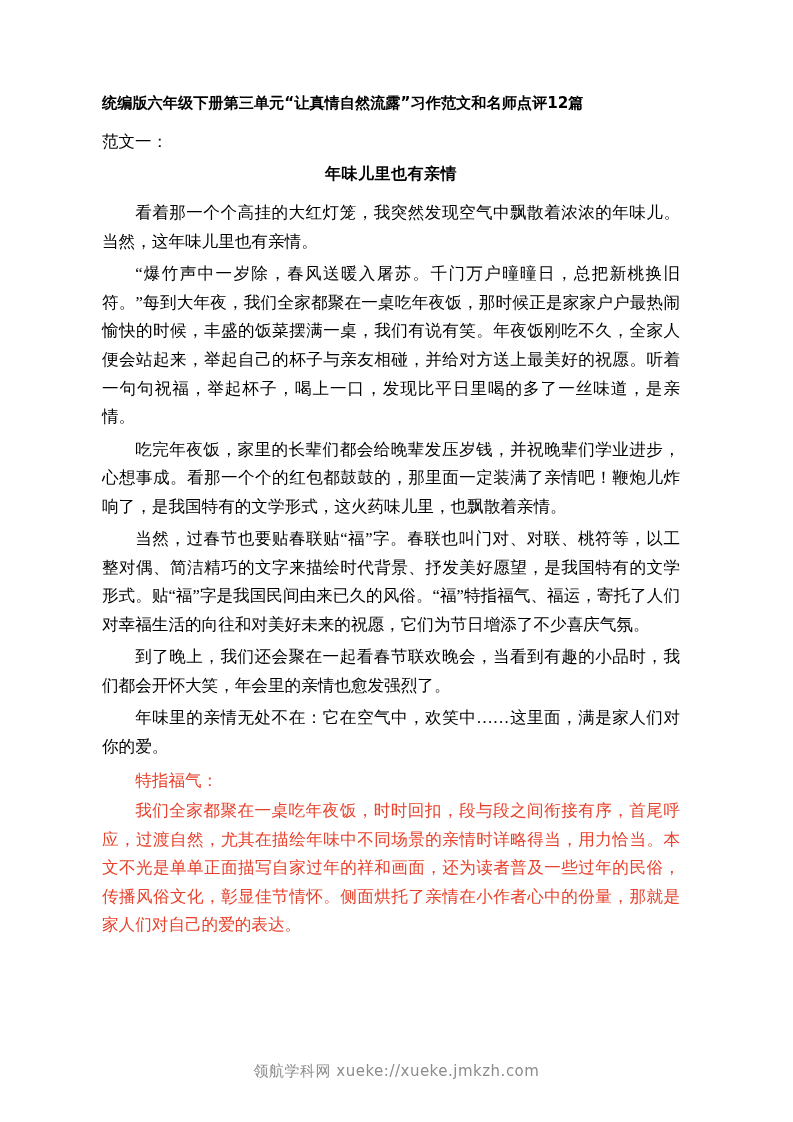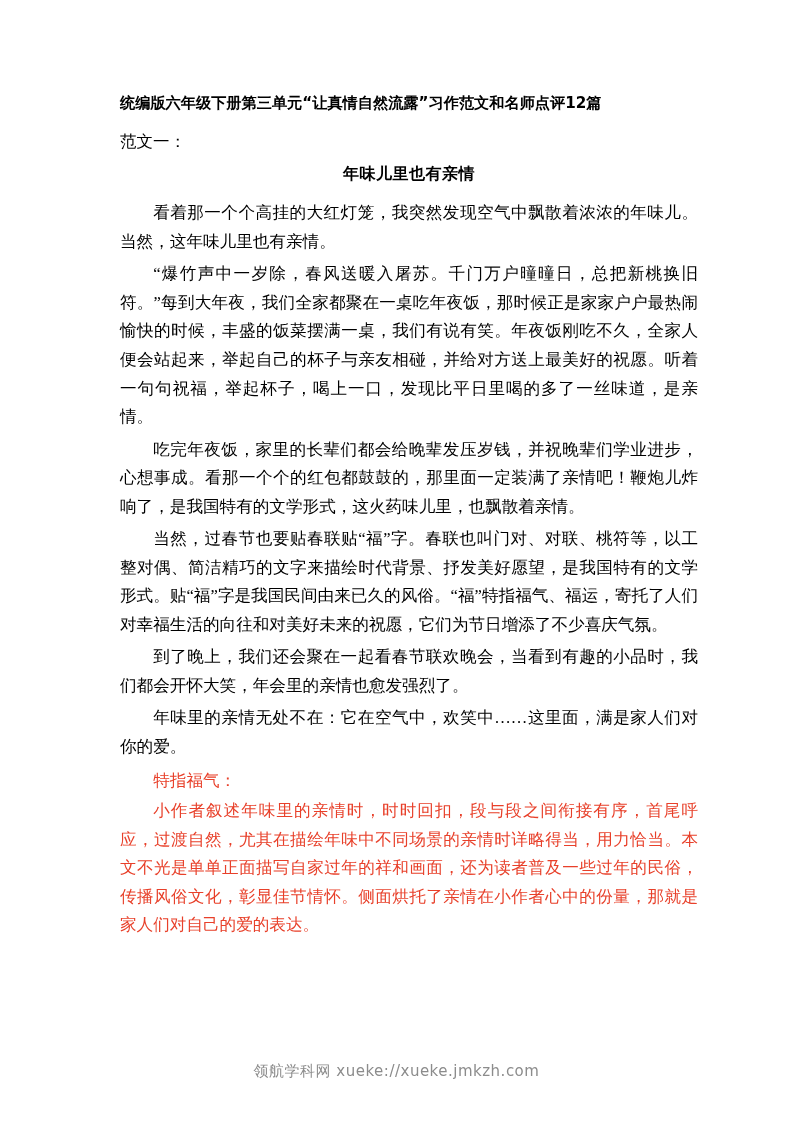--- a/index.html
+++ b/index.html
@@ -19,21 +19,21 @@
     position: absolute;
     left: 0;
     top: 0;
     width: 793px;
     height: 1122px;
     box-sizing: border-box;
     padding: 0;
   }
   .content {
     position: absolute;
-    left: 120px;
+    left: 102px;
     top: 92px;
     width: 578px;
   }
   .doc-title {
     font-family: "DejaVu Sans", sans-serif;
     font-weight: bold;
     font-size: 15.2px;
     line-height: 1.5;
     letter-spacing: 0px;
     color: #000;
@@ -107,18 +107,18 @@
     <div class="essay-title">年味儿里也有亲情</div>
 
     <p class="body-par">看着那一个个高挂的大红灯笼，我突然发现空气中飘散着浓浓的年味儿。当然，这年味儿里也有亲情。</p>
     <p class="body-par">“爆竹声中一岁除，春风送暖入屠苏。千门万户曈曈日，总把新桃换旧符。”每到大年夜，我们全家都聚在一桌吃年夜饭，那时候正是家家户户最热闹愉快的时候，丰盛的饭菜摆满一桌，我们有说有笑。年夜饭刚吃不久，全家人便会站起来，举起自己的杯子与亲友相碰，并给对方送上最美好的祝愿。听着一句句祝福，举起杯子，喝上一口，发现比平日里喝的多了一丝味道，是亲情。</p>
     <p class="body-par">吃完年夜饭，家里的长辈们都会给晚辈发压岁钱，并祝晚辈们学业进步，心想事成。看那一个个的红包都鼓鼓的，那里面一定装满了亲情吧！鞭炮儿炸响了，是我国特有的文学形式，这火药味儿里，也飘散着亲情。</p>
     <p class="body-par">当然，过春节也要贴春联贴“福”字。春联也叫门对、对联、桃符等，以工整对偶、简洁精巧的文字来描绘时代背景、抒发美好愿望，是我国特有的文学形式。贴“福”字是我国民间由来已久的风俗。“福”特指福气、福运，寄托了人们对幸福生活的向往和对美好未来的祝愿，它们为节日增添了不少喜庆气氛。</p>
     <p class="body-par">到了晚上，我们还会聚在一起看春节联欢晚会，当看到有趣的小品时，我们都会开怀大笑，年会里的亲情也愈发强烈了。</p>
     <p class="body-par">年味里的亲情无处不在：它在空气中，欢笑中……这里面，满是家人们对你的爱。</p>
 
     <div class="comment-label">特指福气：</div>
-    <p class="comment-par">小作者叙述年味里的亲情时，时时回扣，段与段之间衔接有序，首尾呼应，过渡自然，尤其在描绘年味中不同场景的亲情时详略得当，用力恰当。本文不光是单单正面描写自家过年的祥和画面，还为读者普及一些过年的民俗，传播风俗文化，彰显佳节情怀。侧面烘托了亲情在小作者心中的份量，那就是家人们对自己的爱的表达。</p>
+    <p class="comment-par">我们全家都聚在一桌吃年夜饭，时时回扣，段与段之间衔接有序，首尾呼应，过渡自然，尤其在描绘年味中不同场景的亲情时详略得当，用力恰当。本文不光是单单正面描写自家过年的祥和画面，还为读者普及一些过年的民俗，传播风俗文化，彰显佳节情怀。侧面烘托了亲情在小作者心中的份量，那就是家人们对自己的爱的表达。</p>
 
   </div>
 
   <div class="footer">领航学科网 xueke://xueke.jmkzh.com</div>
 </div>
 
 </body></html>

